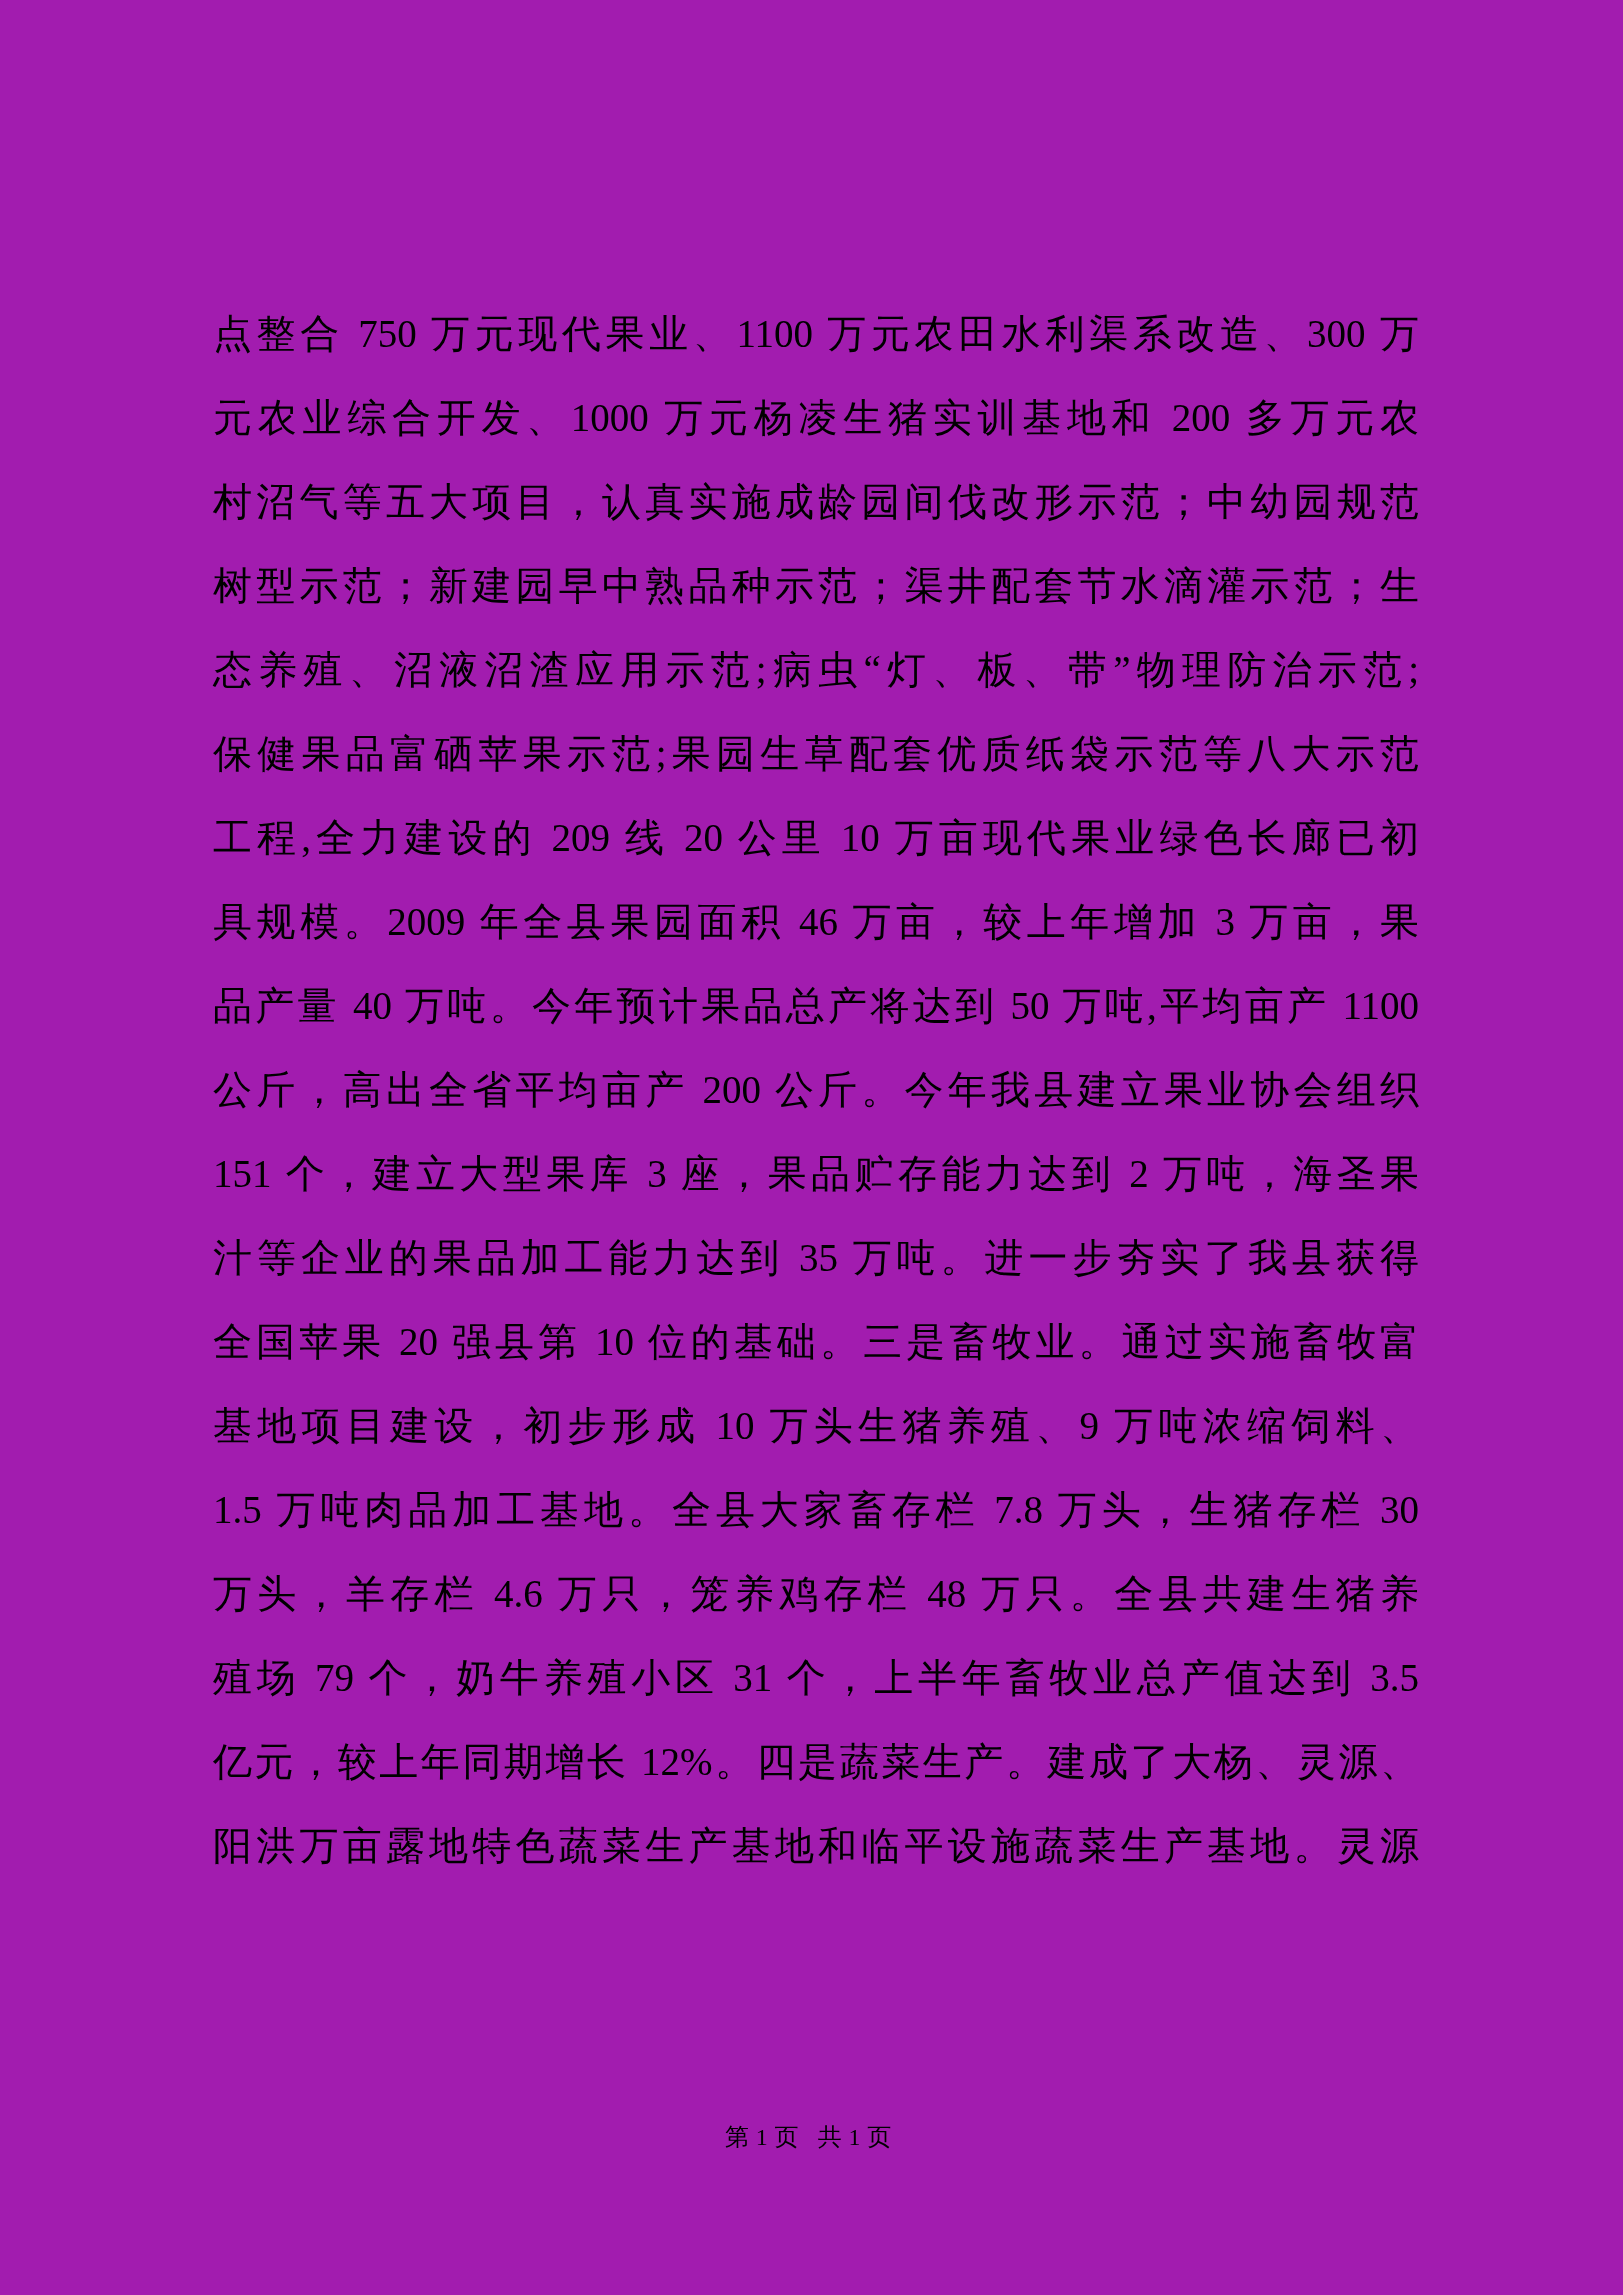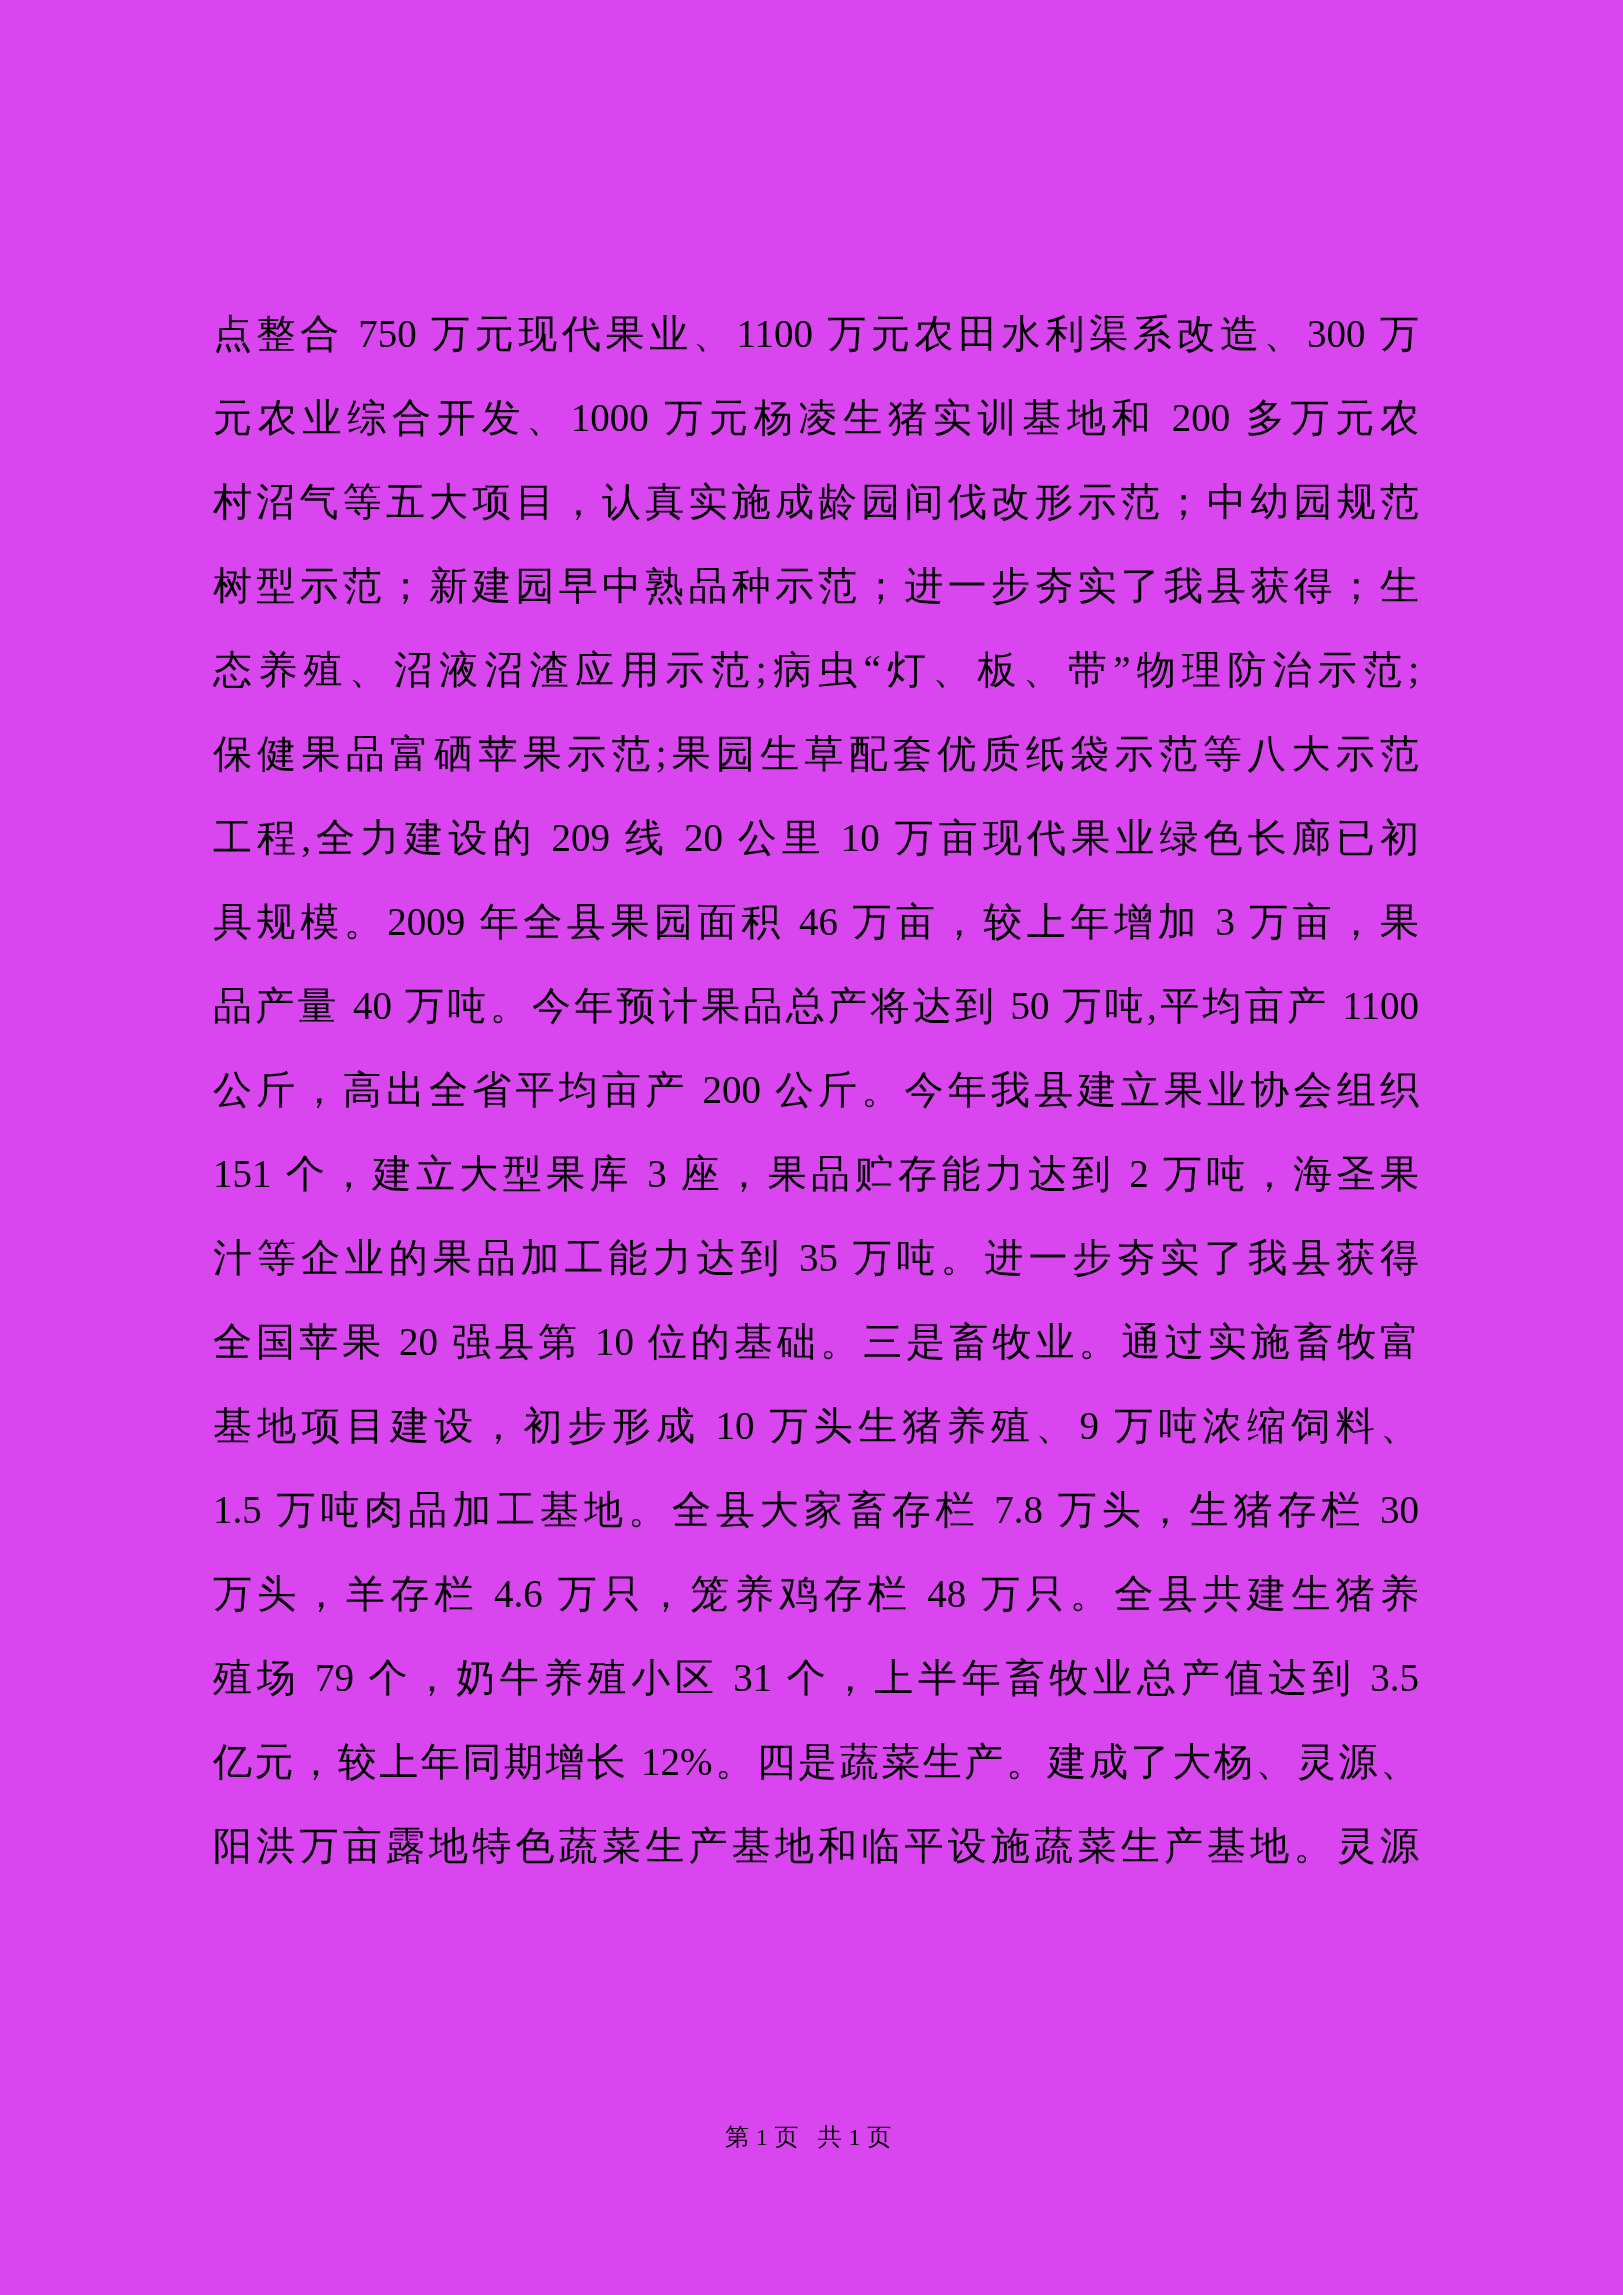--- a/index.html
+++ b/index.html
@@ -4,21 +4,21 @@
 <style>
   html, body {
     margin: 0;
     padding: 0;
     background: #ffffff;
   }
   .page {
     position: relative;
     width: 1623px;
     height: 2295px;
-    background: #d946ef;
+    background: #a21caf;
     color: #000000;
     font-family: "Liberation Serif", "DejaVu Serif", serif;
     overflow: hidden;
   }
   .text-block {
     position: absolute;
     left: 213px;
     top: 292px;
     width: 1206px;
   }
@@ -45,21 +45,21 @@
   }
 </style>
 </head>
 <body>
 
 <div class="page">
   <div class="text-block">
       <div class="body-line">点整合 750 万元现代果业、1100 万元农田水利渠系改造、300 万</div>
       <div class="body-line">元农业综合开发、1000 万元杨凌生猪实训基地和 200 多万元农</div>
       <div class="body-line">村沼气等五大项目，认真实施成龄园间伐改形示范；中幼园规范</div>
-      <div class="body-line">树型示范；新建园早中熟品种示范；进一步夯实了我县获得；生</div>
+      <div class="body-line">树型示范；新建园早中熟品种示范；渠井配套节水滴灌示范；生</div>
       <div class="body-line">态养殖、沼液沼渣应用示范;病虫“灯、板、带”物理防治示范;</div>
       <div class="body-line">保健果品富硒苹果示范;果园生草配套优质纸袋示范等八大示范</div>
       <div class="body-line">工程,全力建设的 209 线 20 公里 10 万亩现代果业绿色长廊已初</div>
       <div class="body-line">具规模。2009 年全县果园面积 46 万亩，较上年增加 3 万亩，果</div>
       <div class="body-line">品产量 40 万吨。今年预计果品总产将达到 50 万吨,平均亩产 1100</div>
       <div class="body-line">公斤，高出全省平均亩产 200 公斤。今年我县建立果业协会组织</div>
       <div class="body-line">151 个，建立大型果库 3 座，果品贮存能力达到 2 万吨，海圣果</div>
       <div class="body-line">汁等企业的果品加工能力达到 35 万吨。进一步夯实了我县获得</div>
       <div class="body-line">全国苹果 20 强县第 10 位的基础。三是畜牧业。通过实施畜牧富</div>
       <div class="body-line">基地项目建设，初步形成 10 万头生猪养殖、9 万吨浓缩饲料、</div>

